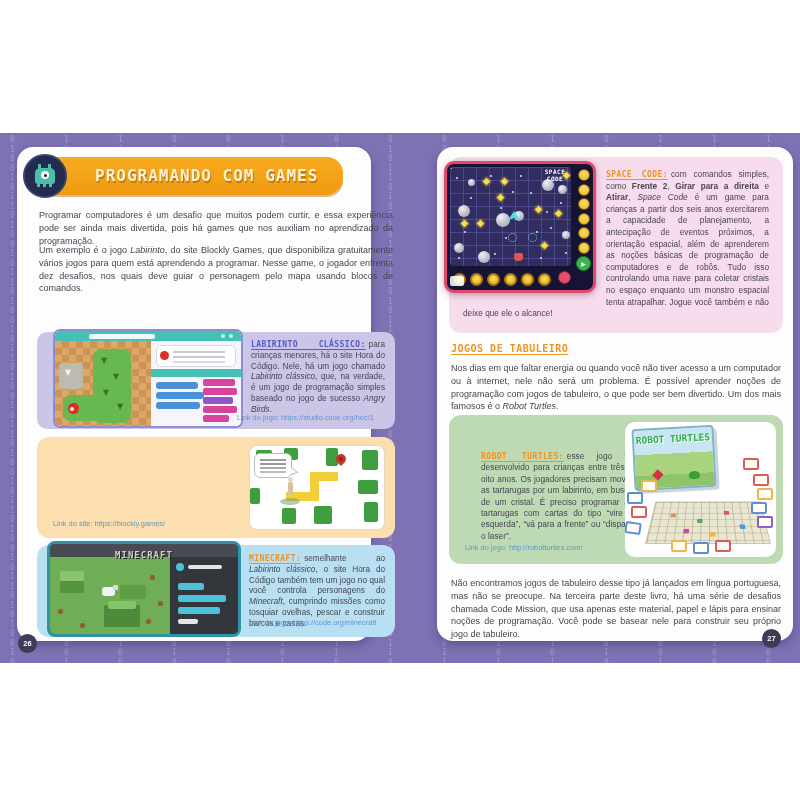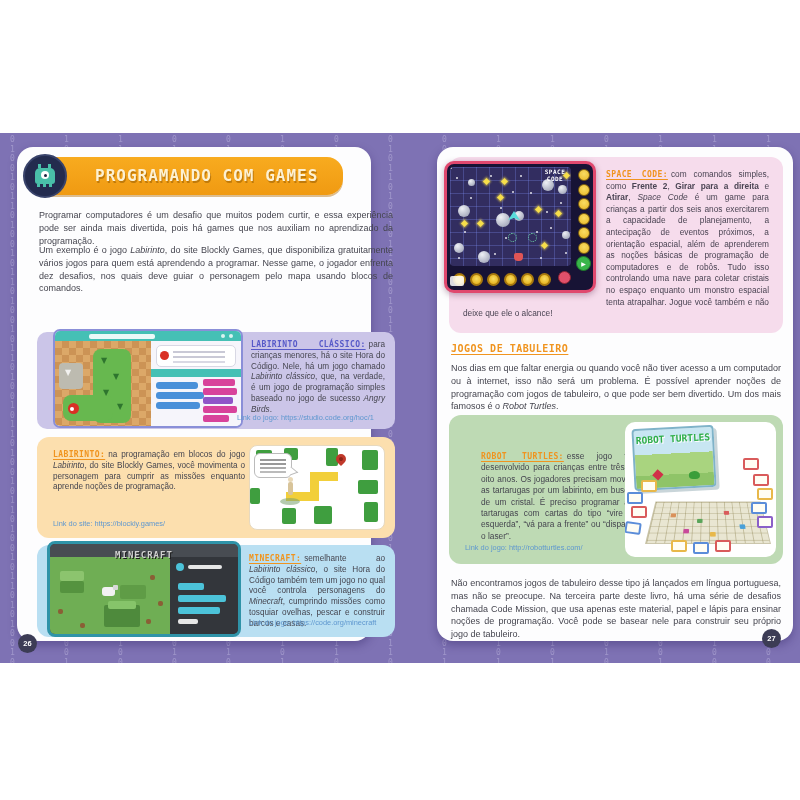--- a/index.html
+++ b/index.html
@@ -241,23 +241,20 @@
           </div>
           <div class="lc-topbar"></div>
         </div>
         <p class="card-text lav-text">
           <span class="ctitle blue">LABIRINTO CLÁSSICO:</span><span><span>para crianças menores, há o site Hora do Código. Nele, há um jogo chamado </span><span style="font-style: italic;">Labirinto clássico</span><span>, que, na verdade, é um jogo de programação simples baseado no jogo de sucesso </span><span style="font-style: italic;">Angry Birds</span><span>.</span></span>
         </p>
         <div class="clink lav-link">Link do jogo: https://studio.code.org/hoc/1</div>
       </div>
 
       <div class="card card-peach">
-        <p class="card-text peach-text">
-          <span class="ctitle orange">LABIRINTO:</span><span><span>na programação em blocos do jogo </span><span style="font-style: italic;">Labirinto</span><span>, do site Blockly Games, você movimenta o personagem para cumprir as missões enquanto aprende noções de programação.</span></span>
-        </p>
         <div class="bk-shot">
           <span class="bk-b" style="left:6px;top:4px;width:16px;height:24px;"></span>
           <span class="bk-b" style="left:34px;top:2px;width:14px;height:12px;"></span>
           <span class="bk-b" style="left:76px;top:2px;width:12px;height:18px;"></span>
           <span class="bk-b" style="left:112px;top:4px;width:16px;height:20px;"></span>
           <span class="bk-b" style="left:108px;top:34px;width:20px;height:14px;"></span>
           <span class="bk-b" style="left:114px;top:56px;width:14px;height:20px;"></span>
           <span class="bk-b" style="left:64px;top:60px;width:18px;height:18px;"></span>
           <span class="bk-b" style="left:32px;top:62px;width:14px;height:16px;"></span>
           <span class="bk-b" style="left:0;top:42px;width:10px;height:16px;"></span>
@@ -355,21 +352,21 @@
           </div>
           <span class="sc-red"></span>
           <span class="sc-mini"></span>
         </div>
         <p class="pink-text">
           <span class="ctitle orange">SPACE CODE:</span><span><span>com comandos simples, como </span><span style="font-weight: 700;">Frente 2</span><span>, </span><span style="font-weight: 700;">Girar para a direita</span><span> e </span><span style="font-weight: 700;">Atirar</span><span>, </span><span style="font-style: italic;">Space Code</span><span> é um game para crianças a partir dos seis anos exercitarem a capacidade de planejamento, a antecipação de eventos próximos, a orientação espacial, além de aprenderem as noções básicas de programação de computadores e de robôs. Tudo isso controlando uma nave para coletar cristais no espaço enquanto um monstro espacial tenta atrapalhar. Jogue você também e não deixe que ele o alcance!</span></span>
         </p>
       </div>
 
       <div class="section-heading">JOGOS DE TABULEIRO</div>
-      <p class="rp-par rp-intro"><span>Nos dias em que faltar energia ou quando você não tiver acesso a um computador ou à internet, isso não será um problema. É possível aprender noções de programação com jogos de tabuleiro, o que pode ser bem divertido. Um dos mais famosos é o </span><span style="font-style: italic;">Robot Turtles</span><span>.</span></p>
+      <p class="rp-par rp-intro"><span>Nos dias em que faltar energia ou quando você não tiver acesso a um computador ou à internet, nele não será um problema. É possível aprender noções de programação com jogos de tabuleiro, o que pode ser bem divertido. Um dos mais famosos é o </span><span style="font-style: italic;">Robot Turtles</span><span>.</span></p>
 
       <div class="green-box">
         <p class="green-text">
           <span class="ctitle orange">ROBOT TURTLES:</span><span><span>esse jogo foi desenvolvido para crianças entre três e oito anos. Os jogadores precisam mover as tartarugas por um labirinto, em busca de um cristal. É preciso programar as tartarugas com cartas do tipo “vire à esquerda”, “vá para a frente” ou “dispare o laser”.</span></span>
         </p>
         <div class="clink green-link">Link do jogo: http://robotturtles.com/</div>
         <div class="rt-photo">
           <div class="rt-box">
             <div class="rt-logo">ROBOT TURTLES</div>
             <span class="rt-gem"></span>

